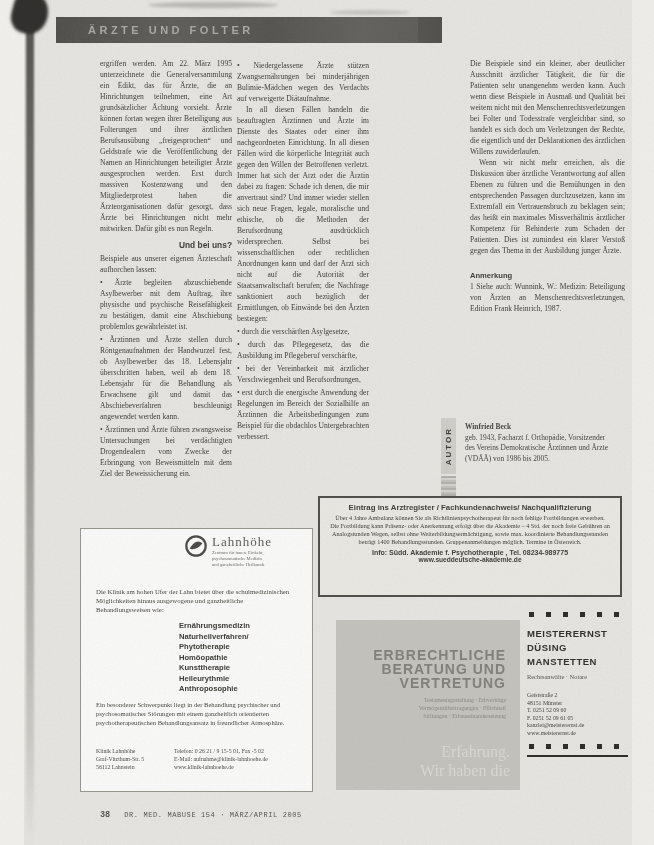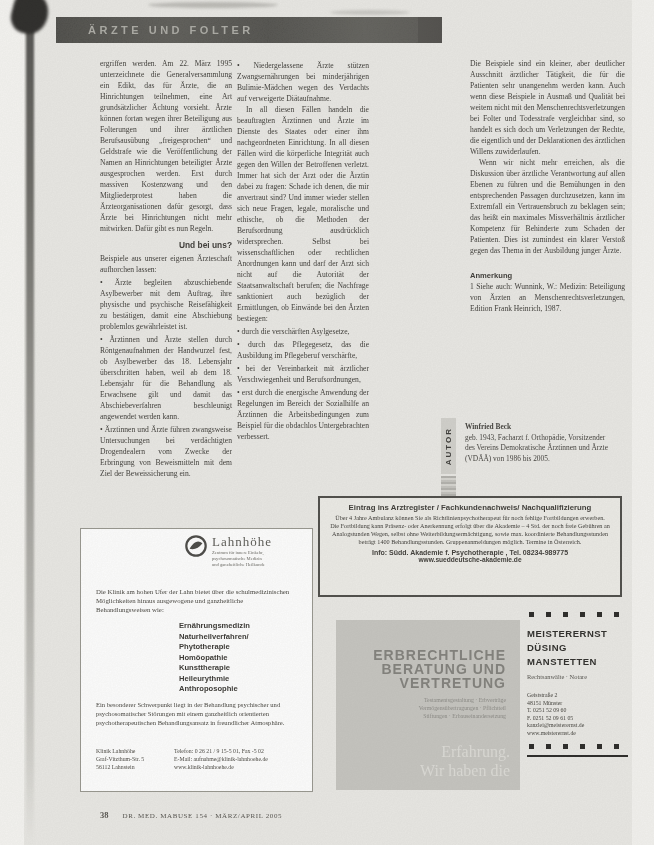--- a/index.html
+++ b/index.html
@@ -80,21 +80,21 @@
   .sq-row{display:flex;gap:12px;margin:2px 0 10px 2px;}
   .sq-row.bottom{margin:6px 0 0 2px;}
   .sq{width:5px;height:5px;background:#2a2927;}
   .kanzlei-name{font-family:"Liberation Sans",sans-serif;font-weight:bold;font-size:9.5px;
     line-height:14px;letter-spacing:0.5px;filter:blur(0.35px);}
   .kanzlei-sub{font-size:6.4px;margin-top:4px;color:#55534e;filter:blur(0.3px);}
   .kanzlei-addr{font-size:5.8px;line-height:7.6px;margin-top:12px;color:#44423d;filter:blur(0.3px);}
   .kanzlei-rule{height:2px;background:#2a2927;margin-top:6px;}
   
   .footer{position:absolute;left:100px;top:810px;display:flex;align-items:baseline;gap:14px;
-    font-family:Liberation Serif, serif;color:#56544f;filter:blur(0.3px);}
+    font-family:Liberation Mono, monospace;color:#56544f;filter:blur(0.3px);}
   .footer .pageno{font-weight:bold;font-size:8.5px;}
   .footer .journal{font-size:7px;letter-spacing:0.6px;}
 </style>
 </head>
 <body>
 
 <div class="canvas">
 
   <div class="edge-left"></div>
   <div class="edge-right"></div>

